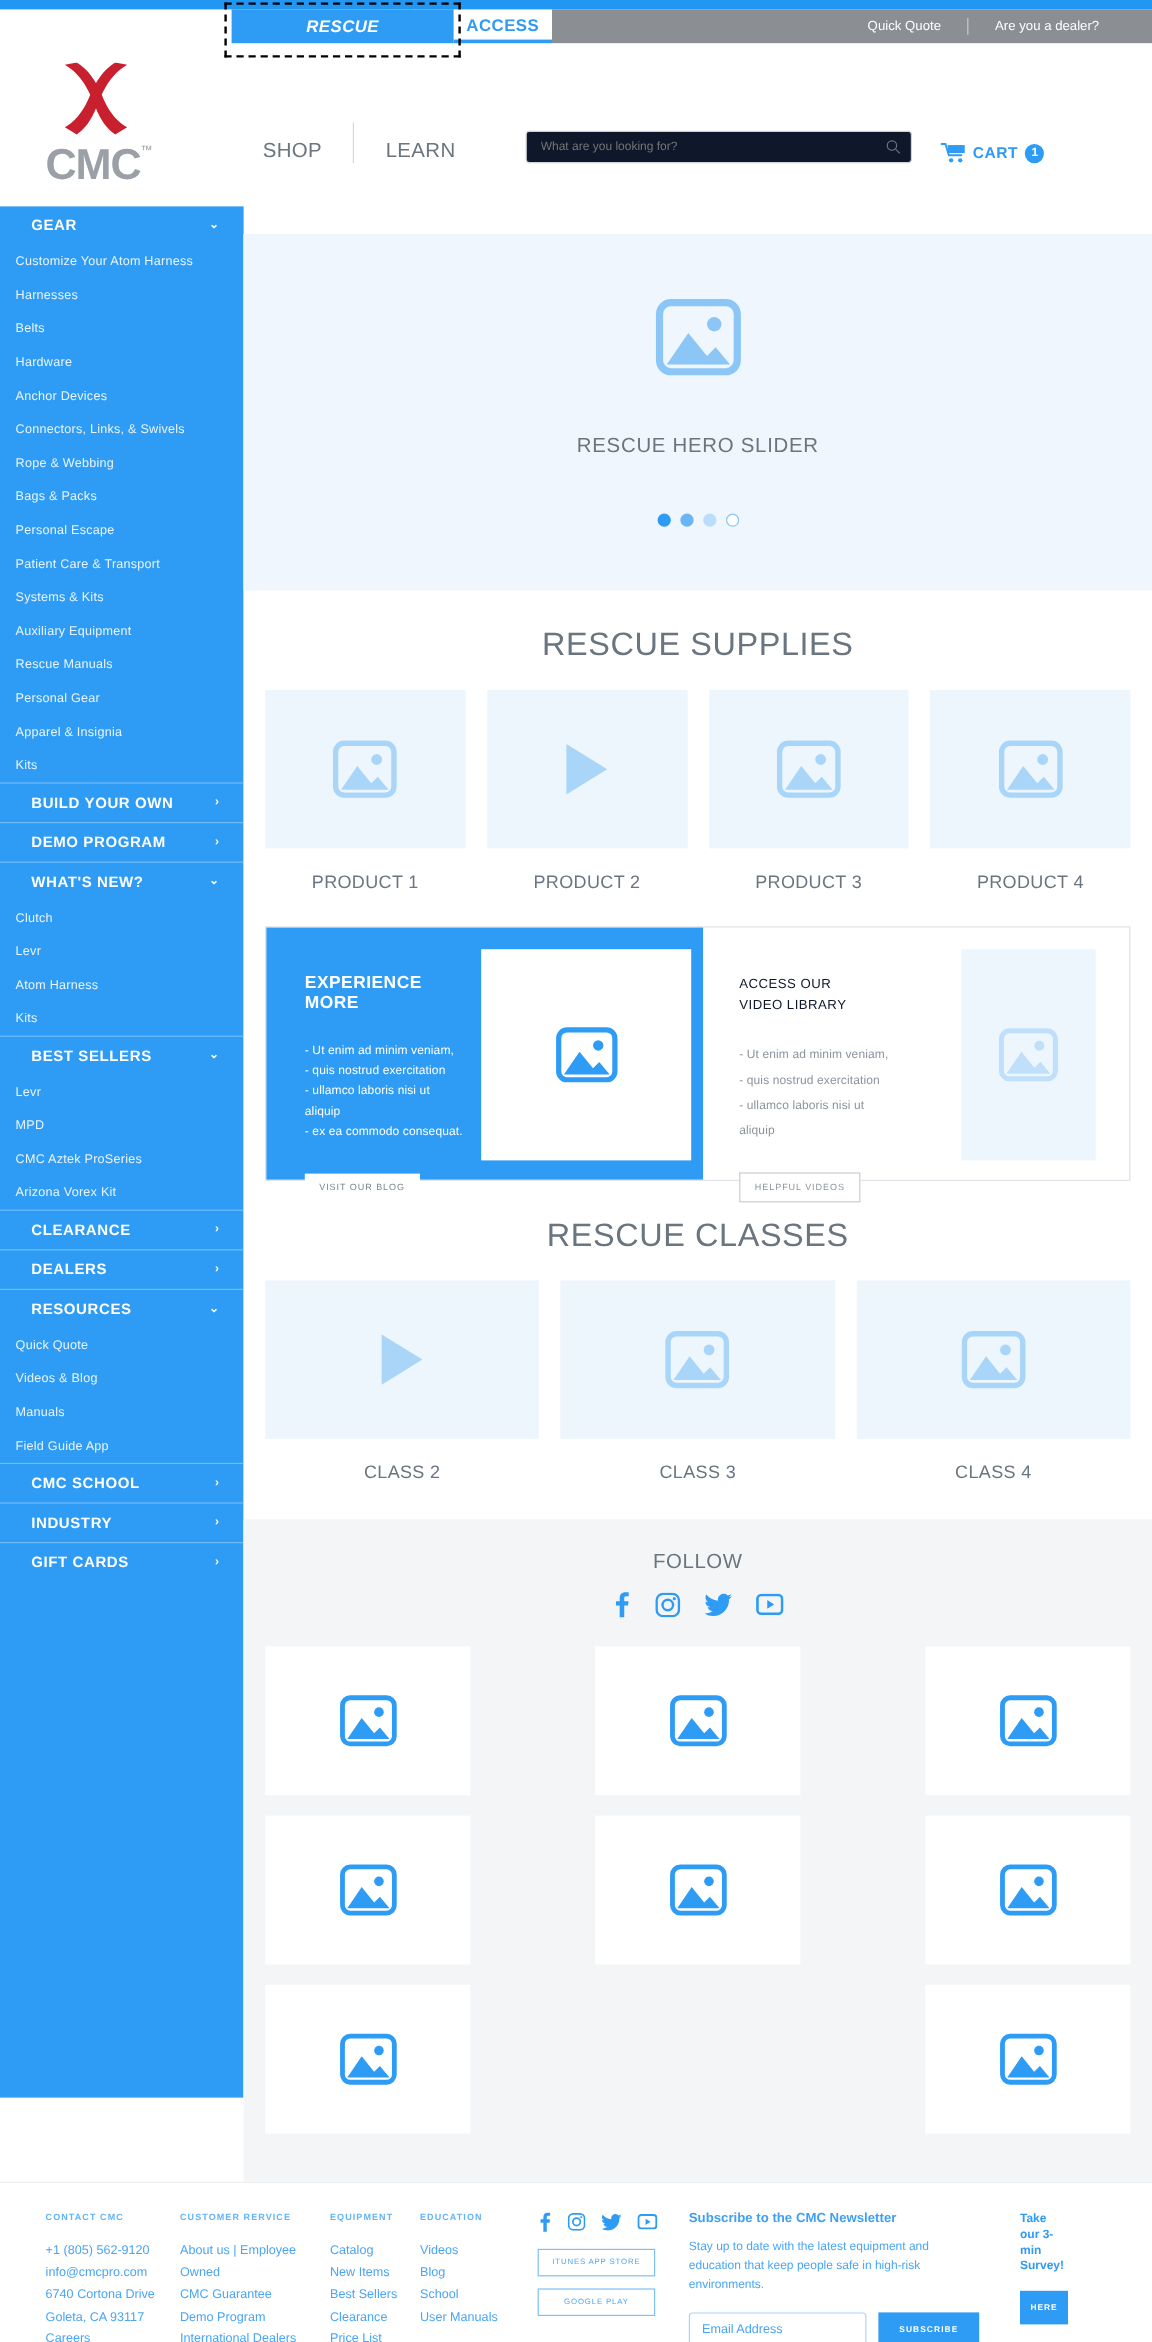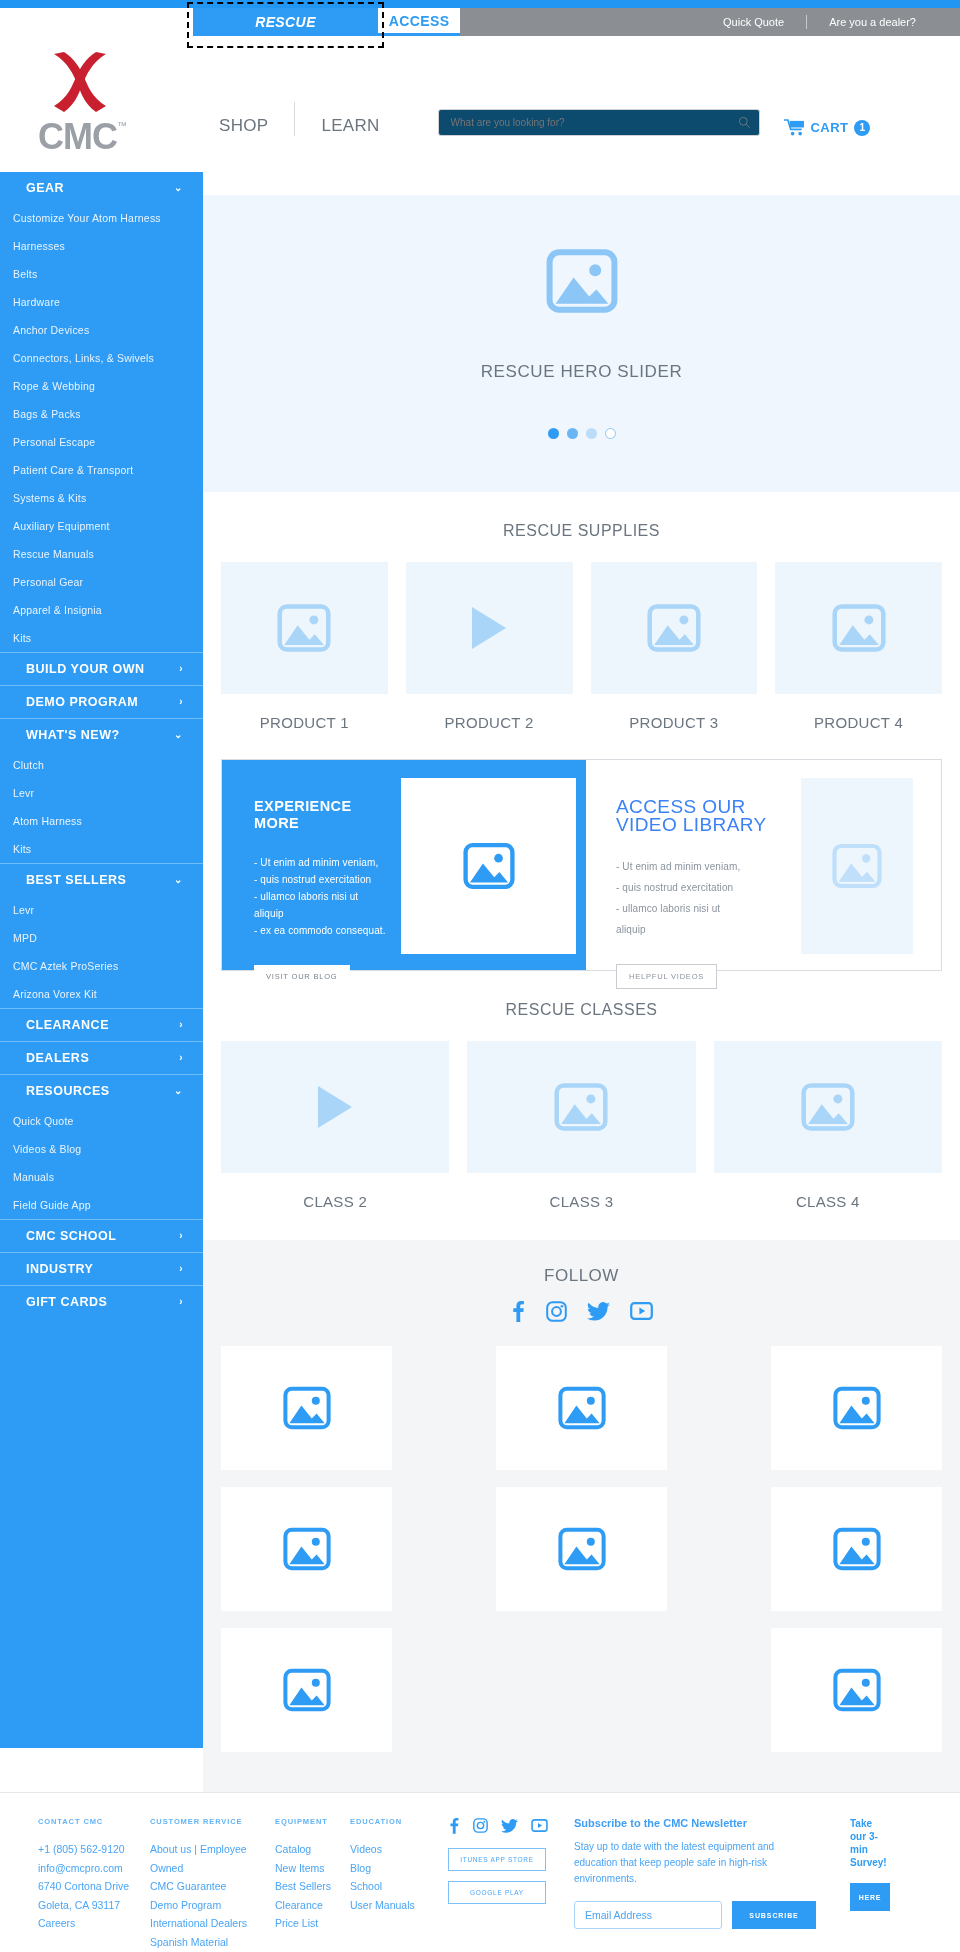--- a/index.html
+++ b/index.html
@@ -71,21 +71,21 @@
   }
   .nav-link {
     font-size: 17px; color: #6b7580; text-decoration: none;
     padding: 0 26px; letter-spacing: .3px;
   }
   .nav-div { width: 1px; height: 34px; background: #d7dadd; }
   .search-box {
     margin-left: 32px; width: 322px; height: 27px;
     border: 1px solid #ced2d6; border-radius: 3px;
     display: flex; align-items: center; padding: 0 8px 0 12px;
-    background: #0c4a6e;
+    background: #0f172a;
   }
   .search-box input {
     flex: 1; border: none; outline: none; font-size: 10px;
     color: #9aa0a6; font-family: "Liberation Sans", sans-serif;
     background: transparent;
   }
   .search-icon { width: 13px; height: 13px; flex-shrink: 0; }
   .cart-wrap {
     display: flex; align-items: center; gap: 6px; margin-left: 24px;
   }
@@ -134,21 +134,21 @@
   }
   .hero-dots { display: flex; gap: 8px; margin-top: 46px; }
   .dot { width: 11px; height: 11px; border-radius: 50%; }
   .dot.d1 { background: #2e9bf4; }
   .dot.d2 { background: #6ab6f5; }
   .dot.d3 { background: #bcddfa; }
   .dot.d4 { background: #ffffff; border: 1px solid #8cc6f7; }
 
   
   .section-title {
-    text-align: center; font-size: 16px; color: #6b7580;
+    text-align: center; font-size: 27px; color: #6b7580;
     letter-spacing: .5px; padding: 30px 0 22px;
   }
 
   
   .grid4 {
     display: flex; justify-content: space-between;
     padding: 0 18px; gap: 18px;
   }
   .gcard { flex: 1; display: flex; flex-direction: column; align-items: center; }
   .gthumb {
@@ -191,21 +191,21 @@
     position: absolute; right: 10px; top: 18px;
     width: 175px; height: 176px; background: #ffffff;
     display: flex; align-items: center; justify-content: center;
   }
   .promo-left-img .ph-icon { width: 52px; height: 48px; }
   .promo-right {
     flex: 1; background: #ffffff; display: flex; position: relative;
   }
   .promo-right-text { padding: 38px 0 0 30px; width: 190px; }
   .promo-h-dark {
-    color: #3b82f6; font-size: 19px; line-height: 18px; letter-spacing: .4px;
+    color: #0f172a; font-size: 11px; line-height: 18px; letter-spacing: .4px;
   }
   .promo-ul-dark li {
     list-style: none; color: #8b949d; font-size: 10px;
     line-height: 21px; letter-spacing: .1px;
   }
   .btn-outline-gray {
     margin-top: 24px; display: inline-block; background: #ffffff;
     color: #8b949d; font-size: 7.5px; letter-spacing: .8px;
     padding: 7px 12px; border: 1px solid #c8ccd0;
     font-family: "Liberation Sans", sans-serif; cursor: pointer;

